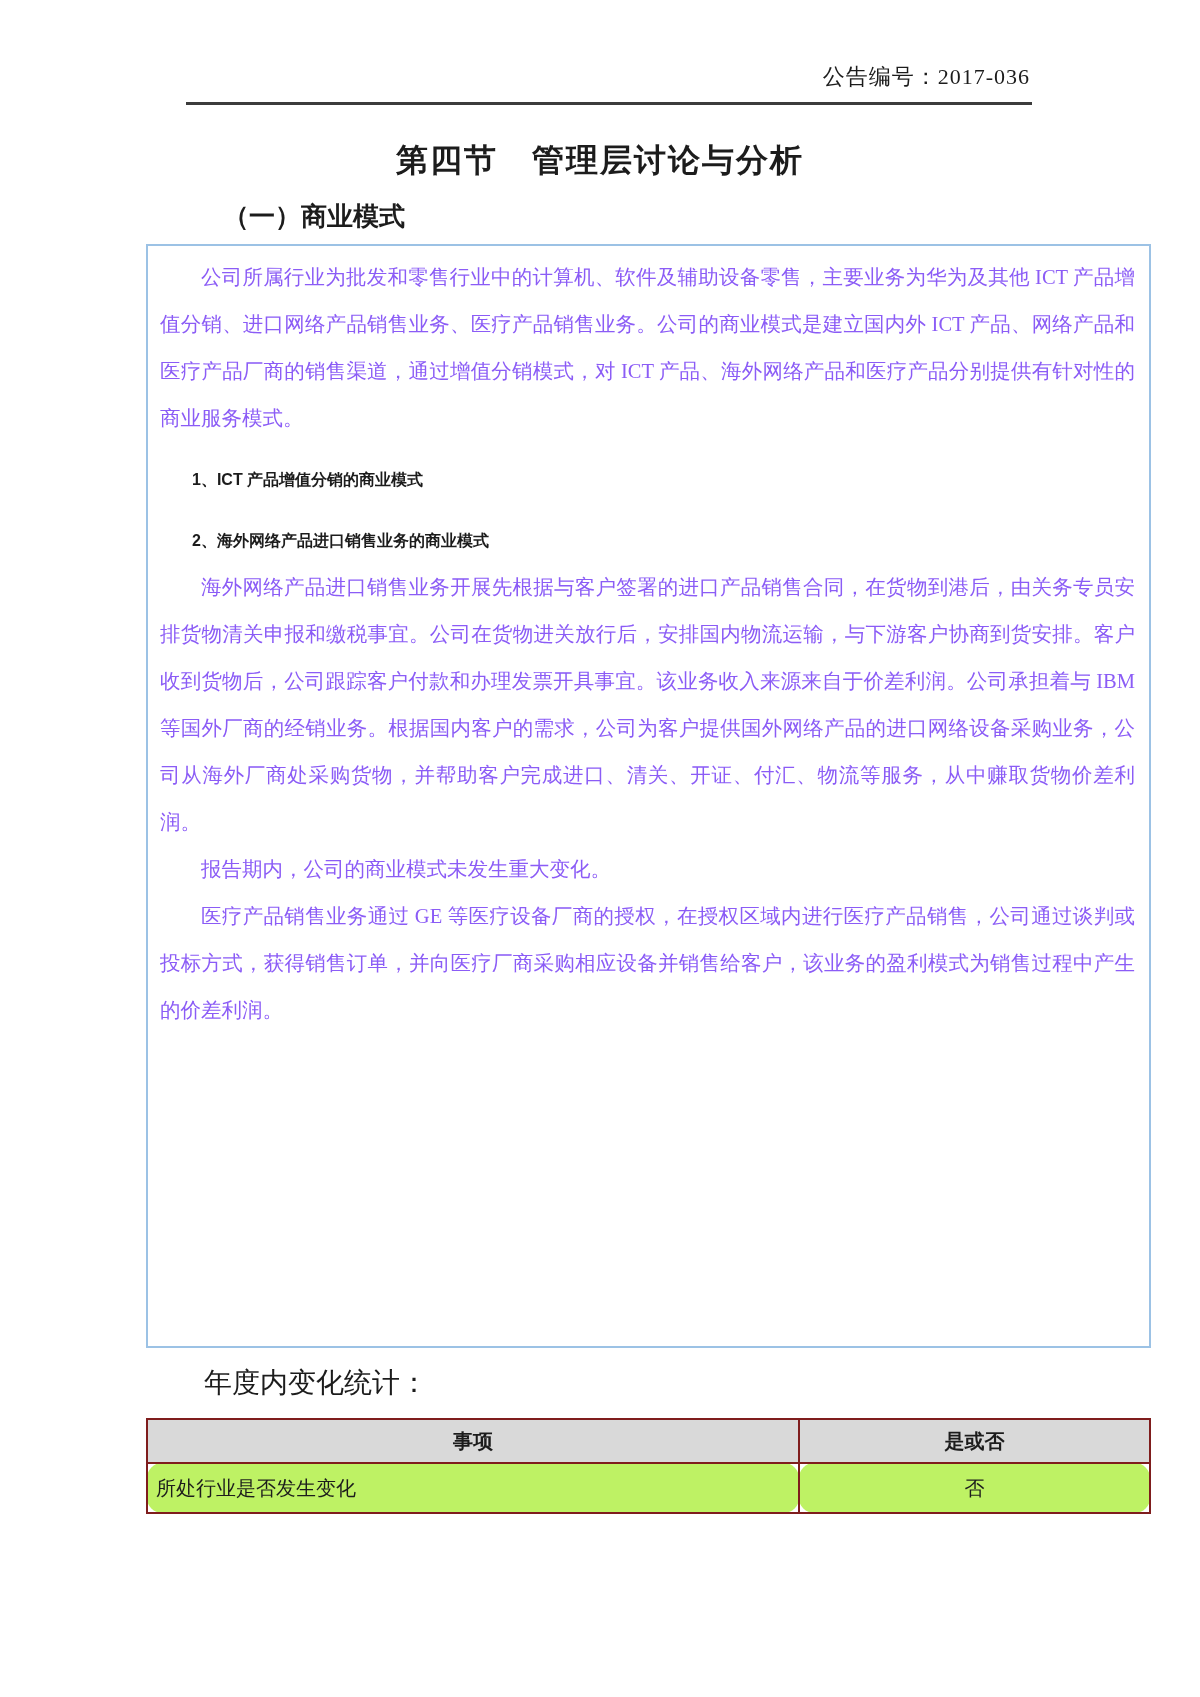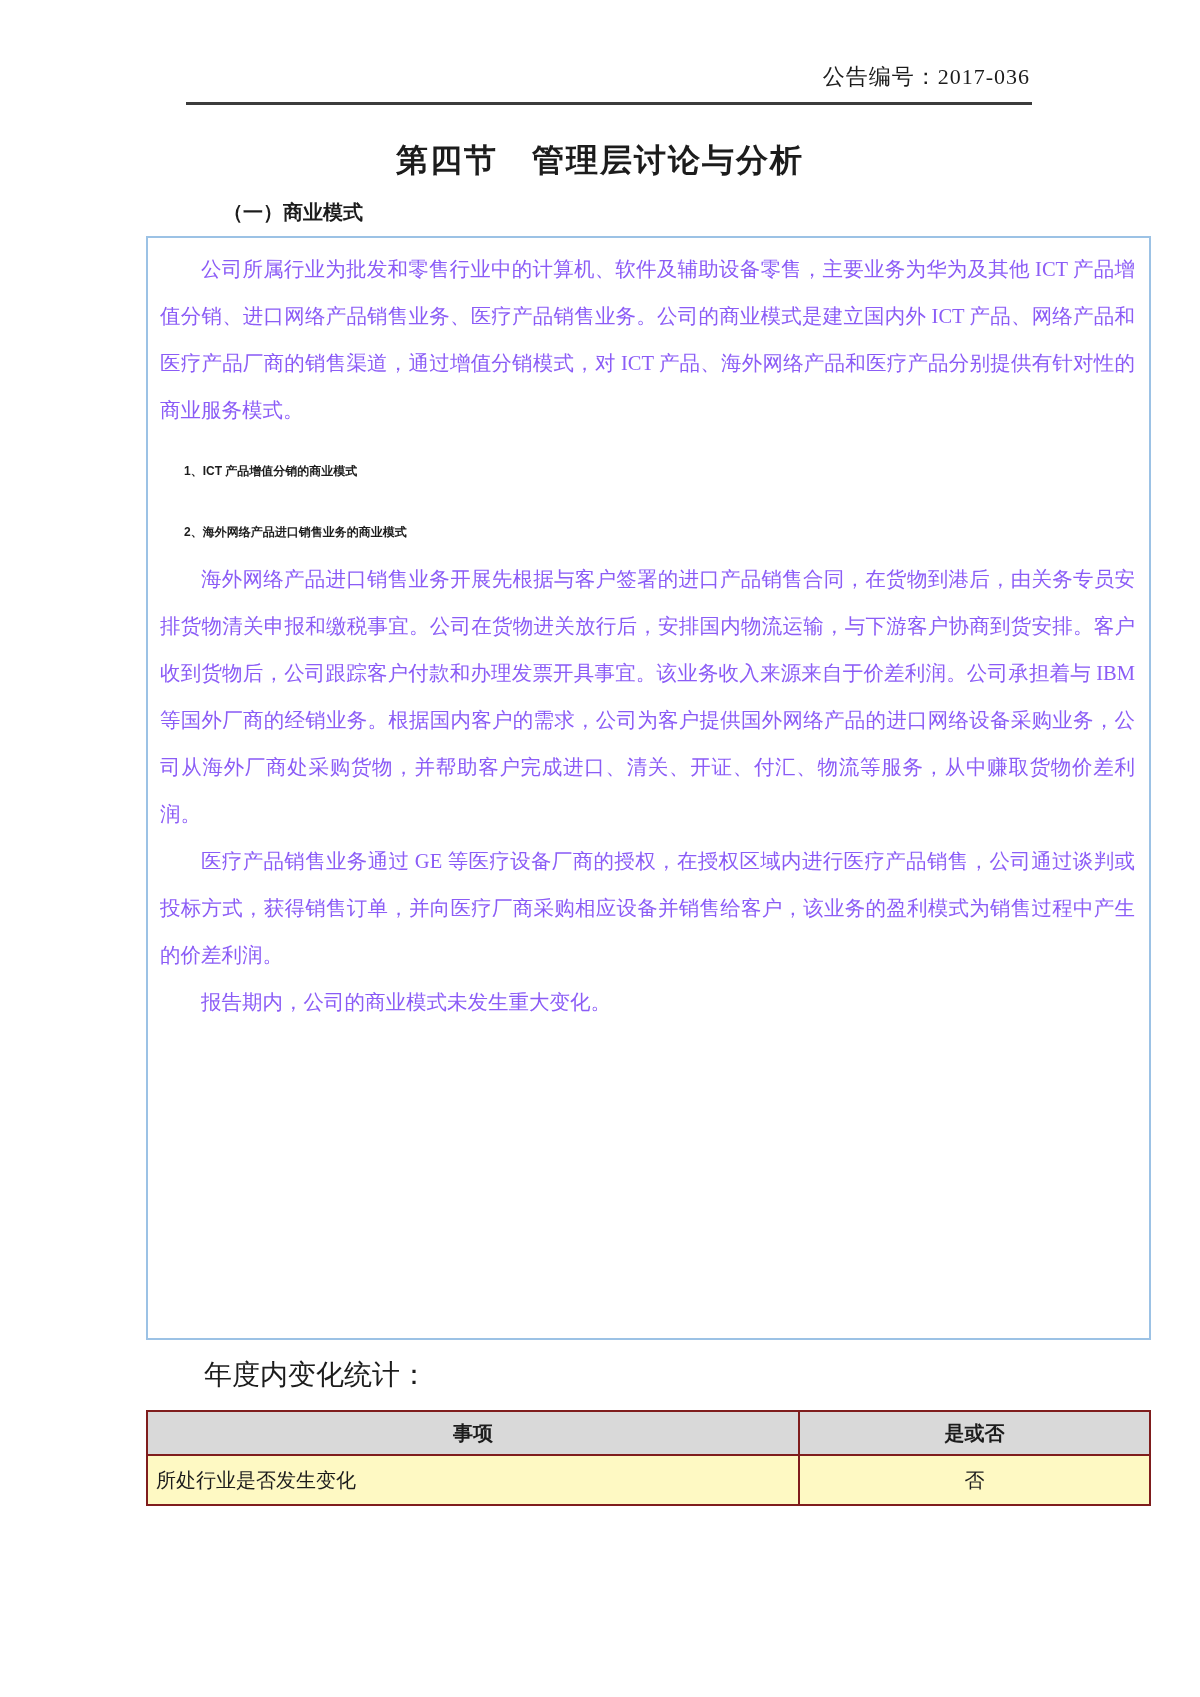--- a/index.html
+++ b/index.html
@@ -36,21 +36,21 @@
     letter-spacing:2px;
   }
   .sec-head{
     margin:30px 0 0 168px;
     font-size:20px;
     font-weight:bold;
     font-family:"Liberation Sans","DejaVu Sans",sans-serif;
   }
   .subsec-head{
     margin:16px 0 0 177px;
-    font-size:20px;
+    font-size:26px;
     font-weight:bold;
     font-family:"Liberation Sans","DejaVu Sans",sans-serif;
   }
   
   .biz-box{
     box-sizing:border-box;
     margin:10px 95px 0 100px;
     width:1005px;
     height:1104px;
     overflow:hidden;
@@ -60,21 +60,21 @@
   .biz-box p{
     margin:0;
     font-size:20.5px;
     line-height:47px;
     text-align:justify;
     text-indent:2em;
     color:#8b5cf6;
   }
   .biz-box h3{
     margin:14px 0 0 0;
-    font-size:12px;
+    font-size:16px;
     line-height:47px;
     font-weight:bold;
     font-family:"Liberation Sans","DejaVu Sans",sans-serif;
     text-indent:2em;
   }
   
   .stats-caption{
     margin:16px 0 0 158px;
     font-size:28px;
     font-family:Liberation Mono, monospace;
@@ -91,22 +91,23 @@
     padding:4px 8px;
   }
   table.stats th{
     background:#D9D9D9;
     font-weight:bold;
     font-family:"Liberation Sans","DejaVu Sans",sans-serif;
     text-align:center;
     height:34px;
   }
   table.stats td{
-    background:#fef9c3;
+    background:#bef264;
     height:40px;
+    border-radius:15px;
   }
   td.cell-item{text-align:left;}
   td.cell-answer{text-align:center;}
   .col-item{width:65%;}
   .col-answer{width:35%;}
 </style>
 </head>
 <body>
 
 <div class="page">
@@ -124,23 +125,23 @@
     <p>公司所属行业为批发和零售行业中的计算机、软件及辅助设备零售，主要业务为华为及其他 ICT 产品增值分销、进口网络产品销售业务、医疗产品销售业务。公司的商业模式是建立国内外 ICT 产品、网络产品和医疗产品厂商的销售渠道，通过增值分销模式，对 ICT 产品、海外网络产品和医疗产品分别提供有针对性的商业服务模式。</p>
 
     <h3>1、ICT 产品增值分销的商业模式</h3>
 
 
     <h3>2、海外网络产品进口销售业务的商业模式</h3>
 
     <p>海外网络产品进口销售业务开展先根据与客户签署的进口产品销售合同，在货物到港后，由关务专员安排货物清关申报和缴税事宜。公司在货物进关放行后，安排国内物流运输，与下游客户协商到货安排。客户收到货物后，公司跟踪客户付款和办理发票开具事宜。该业务收入来源来自于价差利润。公司承担着与 IBM 等国外厂商的经销业务。根据国内客户的需求，公司为客户提供国外网络产品的进口网络设备采购业务，公司从海外厂商处采购货物，并帮助客户完成进口、清关、开证、付汇、物流等服务，从中赚取货物价差利润。</p>
 
 
+    <p>报告期内，公司的商业模式未发生重大变化。</p>
+
     <p>医疗产品销售业务通过 GE 等医疗设备厂商的授权，在授权区域内进行医疗产品销售，公司通过谈判或投标方式，获得销售订单，并向医疗厂商采购相应设备并销售给客户，该业务的盈利模式为销售过程中产生的价差利润。</p>
-
-    <p>报告期内，公司的商业模式未发生重大变化。</p>
   </div>
 
   <div class="stats-caption">年度内变化统计：</div>
 
   <table class="stats">
     <colgroup>
       <col class="col-item">
       <col class="col-answer">
     </colgroup>
     <thead>

